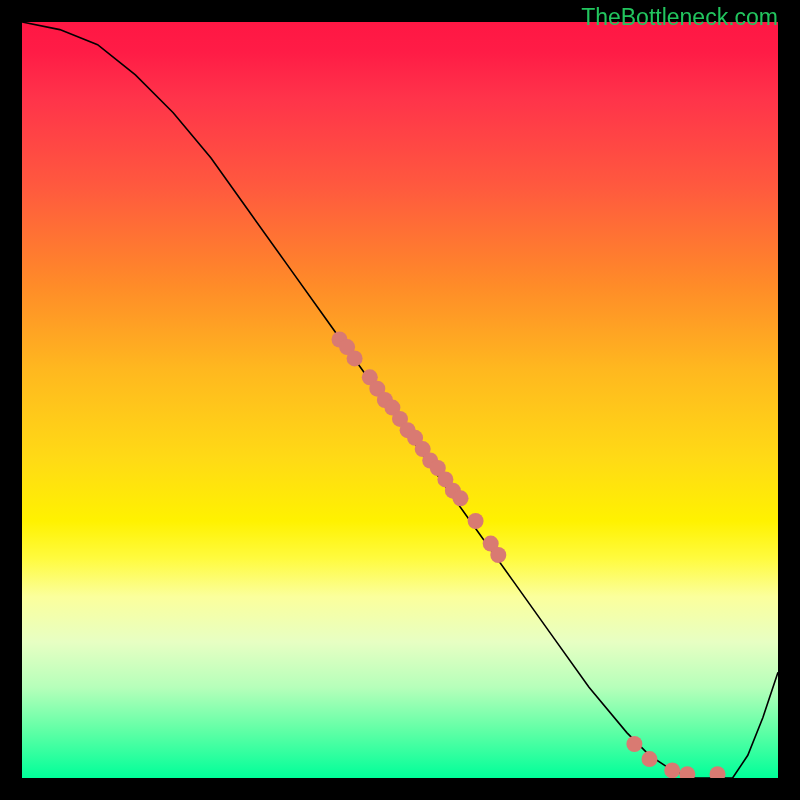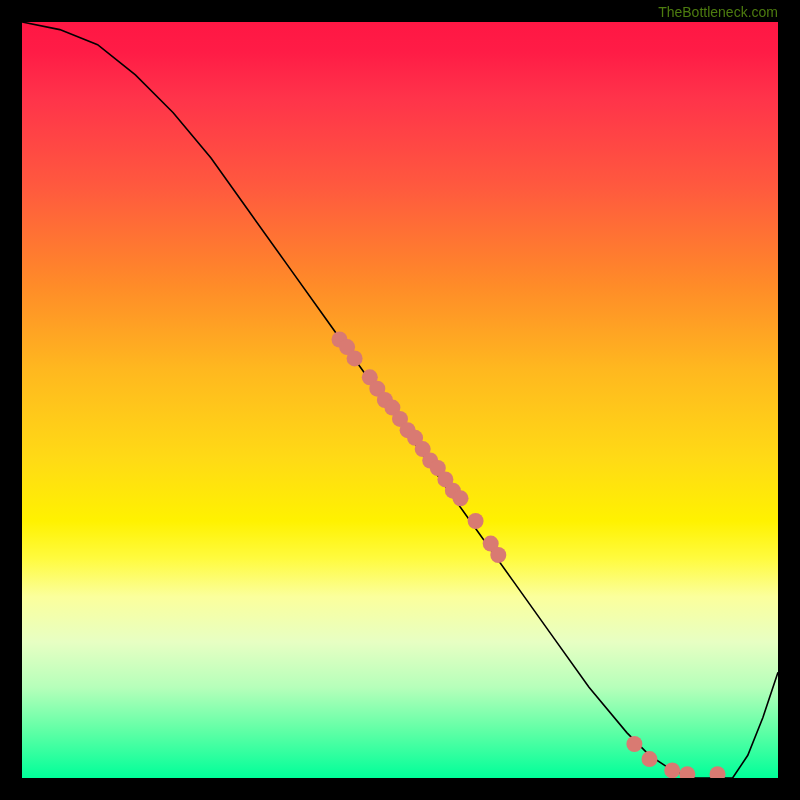--- a/index.html
+++ b/index.html
@@ -8,22 +8,22 @@
     height: 800px;
     background: #000;
     position: relative;
     overflow: hidden;
     font-family: Arial, sans-serif;
   }
   .watermark {
     position: absolute;
     top: 4px;
     right: 22px;
-    color: #4d7c0f;
-    font-size: 14px;
+    color: #22c55e;
+    font-size: 23px;
     font-weight: normal;
     z-index: 10;
   }
   .plot-area {
     position: absolute;
     left: 22px;
     top: 22px;
     width: 756px;
     height: 756px;
     overflow: hidden;

